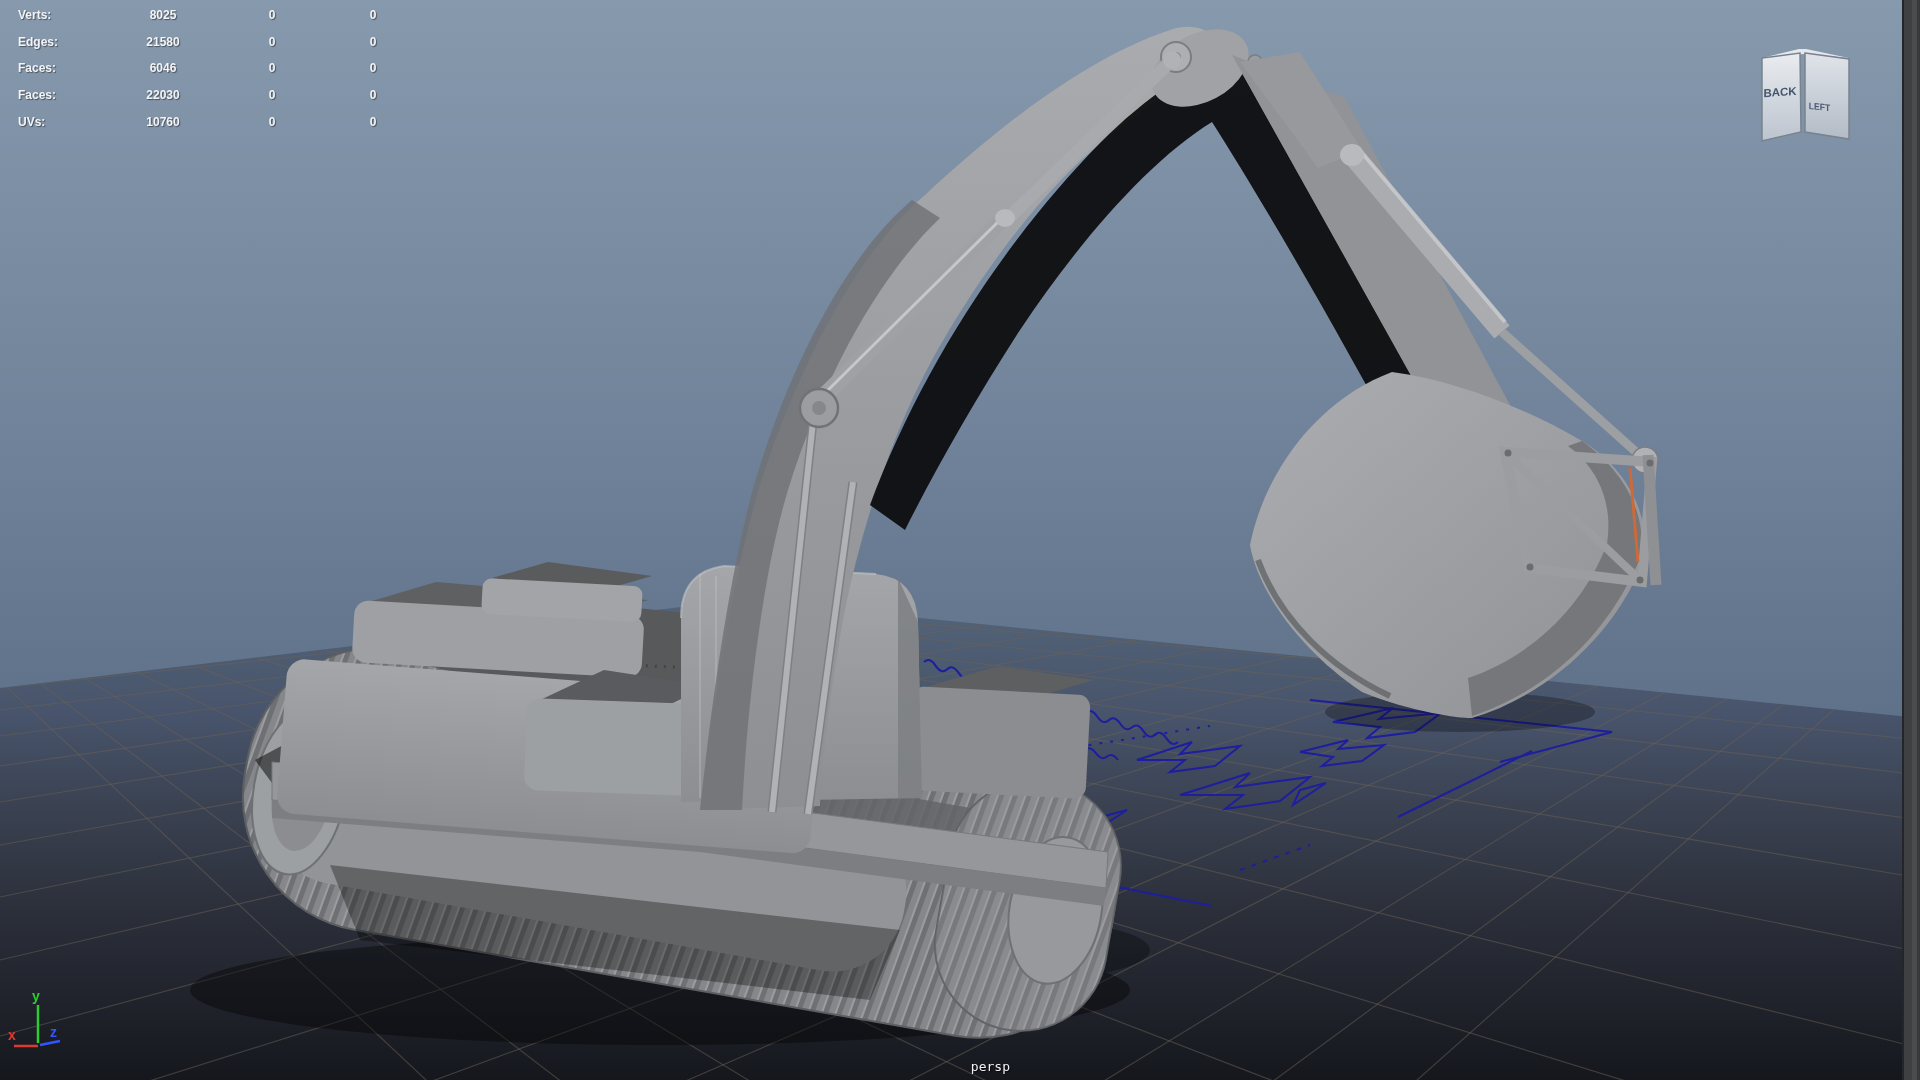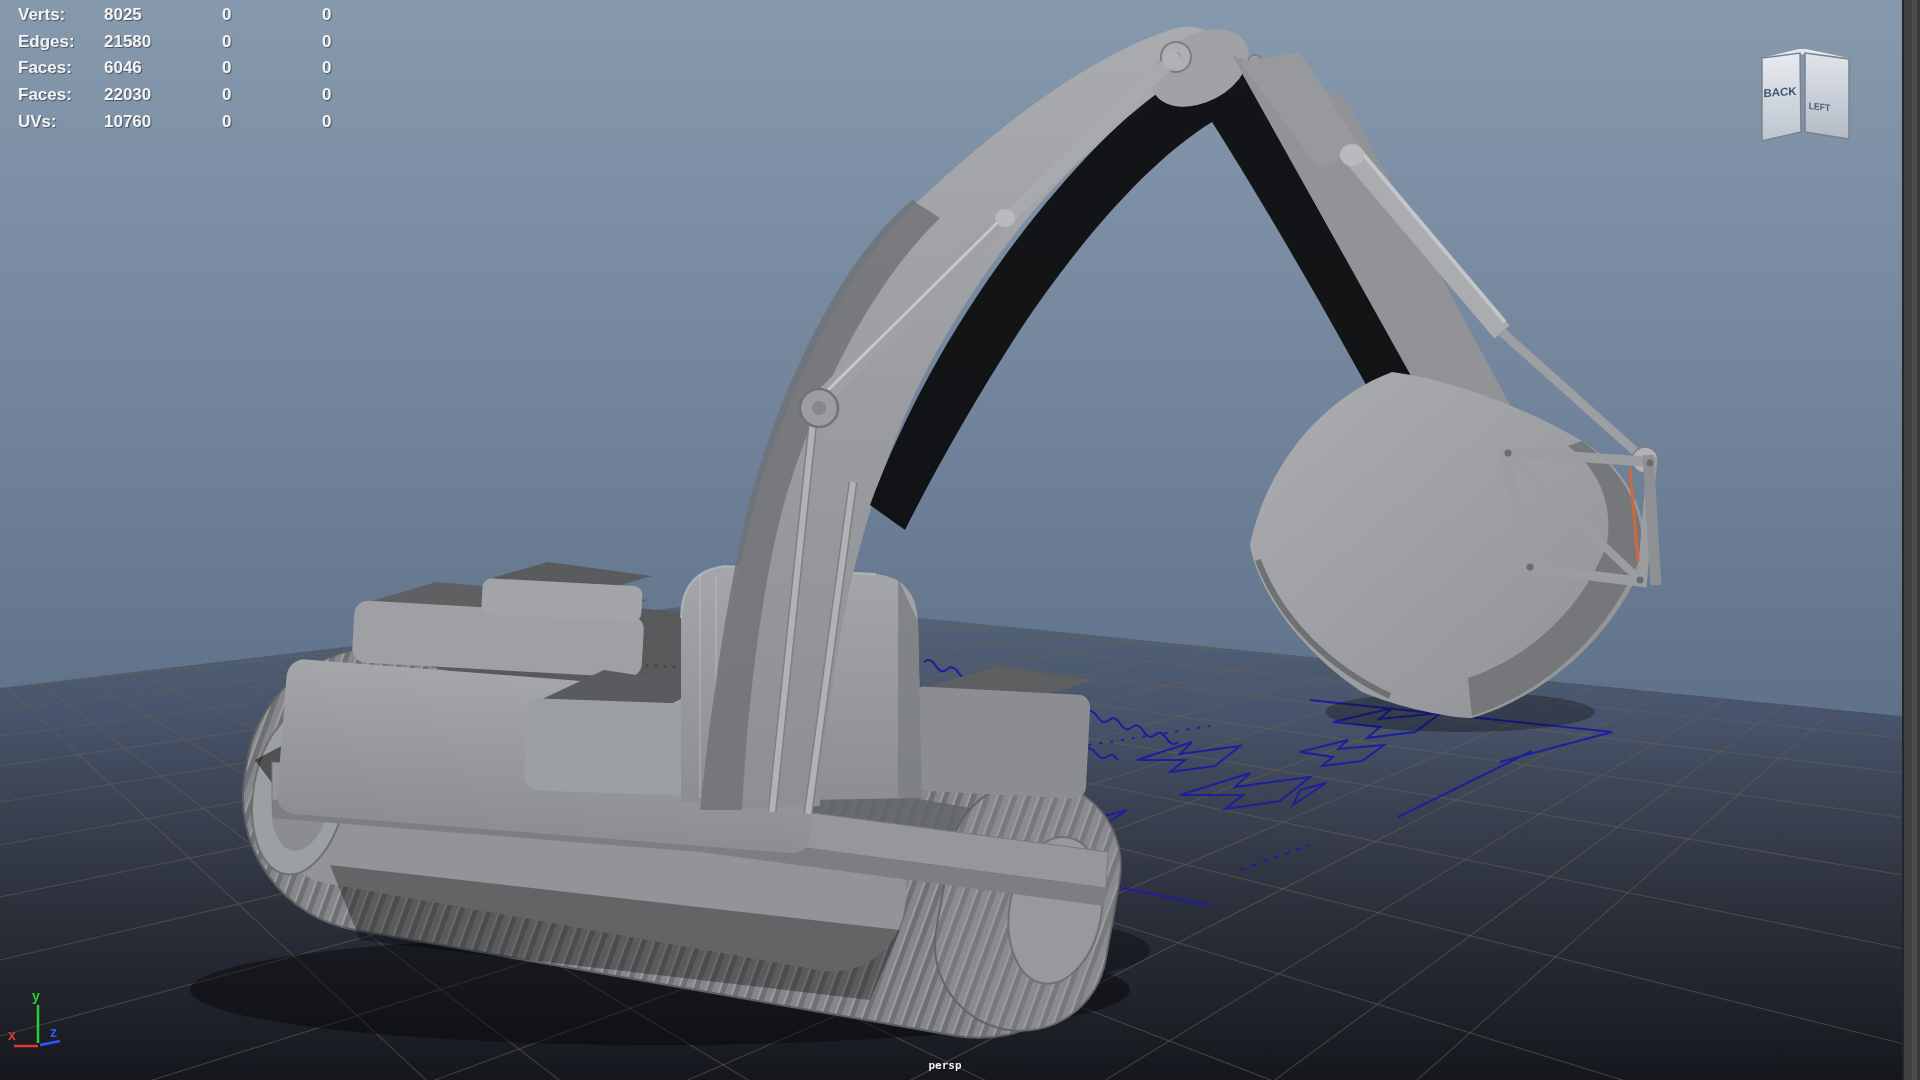--- a/index.html
+++ b/index.html
@@ -7,33 +7,33 @@
     position:relative;width:1920px;height:1080px;overflow:hidden;
     font-family:"Liberation Sans",sans-serif;
     background:linear-gradient(180deg,#8799ad 0%,#7b8da2 22%,#71839a 40%,#65778e 58%,#5c6e86 72%,#53657e 100%);
   }
   .scene{position:absolute;left:0;top:0;width:1920px;height:1080px;}
   
   .hud{
     position:absolute;left:18px;top:2px;z-index:20;
     display:grid;grid-template-columns:86px 118px 100px 102px;
     grid-auto-rows:26.6px;align-items:center;
-    color:#f2f4f6;font-size:17px;font-weight:bold;
+    color:#f2f4f6;font-size:12px;font-weight:bold;
     text-shadow:1px 1px 1px rgba(0,0,0,.45);
   }
   .hud .lbl{text-align:left;}
-  .hud .num{text-align:left;}
+  .hud .num{text-align:center;}
   
   .viewcube{position:absolute;left:1752px;top:40px;z-index:20;}
   
   .axisgizmo{position:absolute;left:0px;top:985px;z-index:20;}
   
   .camlabel{
     position:absolute;left:880px;top:1059px;width:130px;z-index:20;
-    text-align:center;color:#f0f1f2;font-size:11px;font-weight:bold;
+    text-align:right;color:#f0f1f2;font-size:13px;font-weight:normal;
     font-family:"DejaVu Sans Mono",monospace;
     text-shadow:1px 1px 1px rgba(0,0,0,.6);
   }
   
   .edgestrip{position:absolute;right:0;top:0;width:18px;height:1080px;z-index:30;
     background:linear-gradient(90deg,#23252b 0,#23252b 2px,#3f4042 2px,#3f4042 10px,#4b4c4e 10px,#4b4c4e 15px,#38393b 15px,#38393b 18px);}
 </style>
 </head>
 <body>
 

